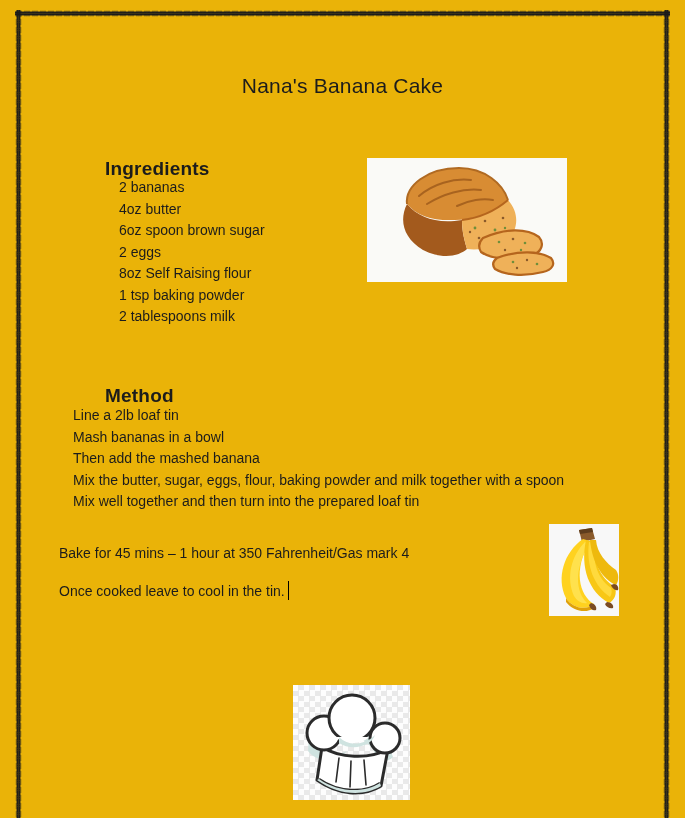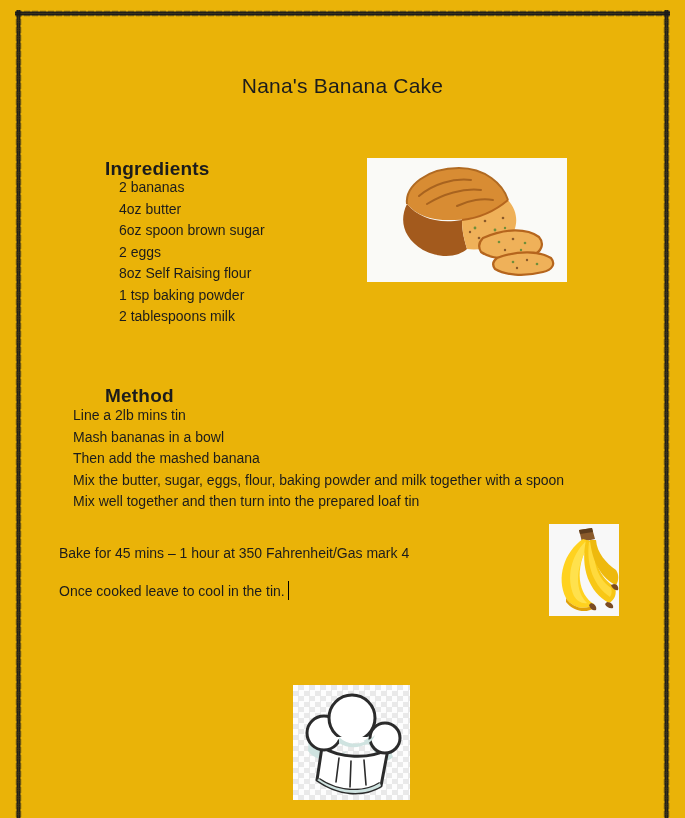--- a/index.html
+++ b/index.html
@@ -128,21 +128,21 @@
       <path d="M130,100 C152,92 172,93 184,100 C189,106 185,112 176,114 C156,119 138,117 128,111 C125,107 126,103 130,100 Z" fill="#efb159" stroke="#b5651d" stroke-width="2.2"></path>
       <circle cx="146" cy="104" r="1.3" fill="#6f8f3a"></circle>
         <circle cx="160" cy="102" r="1.2" fill="#8a5a2b"></circle>
       <circle cx="170" cy="106" r="1.3" fill="#6f8f3a"></circle>
         <circle cx="150" cy="110" r="1.2" fill="#8a5a2b"></circle>
     </svg>
   </div>
 
   <h2 class="section-heading method-heading">Method</h2>
   <div class="doc-list method-list">
-    <div class="doc-line">Line a 2lb mins tin</div>
+    <div class="doc-line">Line a 2lb loaf tin</div>
     <div class="doc-line">Mash bananas in a bowl</div>
     <div class="doc-line">Then add the mashed banana</div>
     <div class="doc-line">Mix the butter, sugar, eggs, flour, baking powder and milk together with a spoon</div>
     <div class="doc-line">Mix well together and then turn into the prepared loaf tin</div>
   </div>
 
   <div class="para bake-line">Bake for 45 mins – 1 hour at 350 Fahrenheit/Gas mark 4</div>
   <div class="para cool-line">
     <span>Once cooked leave to cool in the tin.</span><span class="caret"></span>
   </div>

